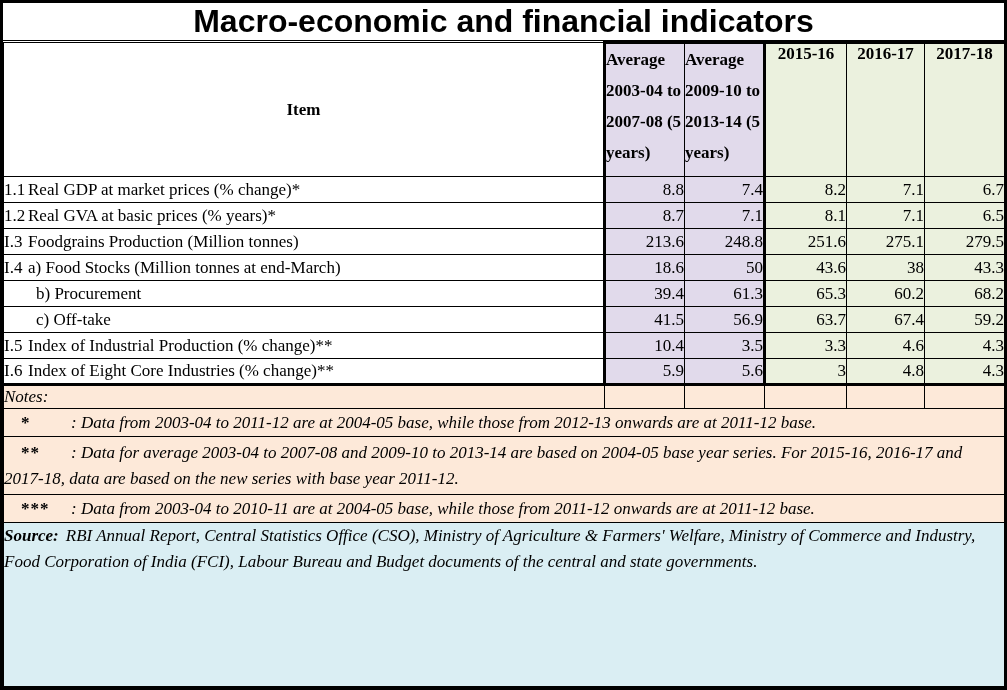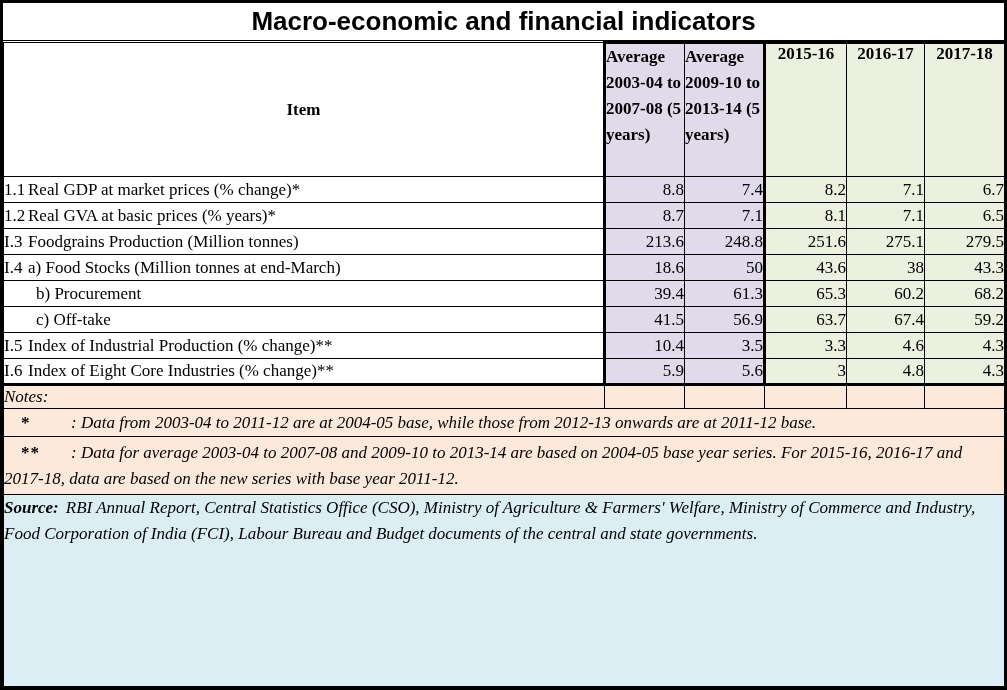--- a/index.html
+++ b/index.html
@@ -4,34 +4,34 @@
 <style>
   html,body { margin:0; padding:0; background:#fff; }
   .sheet {
     width:1007px; height:690px; box-sizing:border-box;
     border:3px solid #000; background:#fff;
     font-family:"Liberation Serif", serif; color:#000;
   }
   .title-bar {
     height:38px; box-sizing:border-box; border-bottom:1px solid #000;
     display:flex; align-items:center; justify-content:center;
-    font-family:"Liberation Sans", sans-serif; font-weight:700; font-size:26px;
+    font-family:"Liberation Sans", sans-serif; font-weight:700; font-size:32px;
   }
   table.ind { border-collapse:collapse; table-layout:fixed; width:1001px; height:646px; }
   table.ind td { border:1px solid #000; padding:0; overflow:hidden; font-size:17px; }
 
   
   .bl-thick { border-left:3px solid #000 !important; }
   .bt-thick { border-top:3px solid #000 !important; }
 
   
   tr.hdr-row { height:134px; }
   .hdr-item { text-align:center; vertical-align:middle; font-weight:700; font-size:18px; }
   .hdr-avg  { background:#E1DAEB; vertical-align:top; text-align:left;
-              font-weight:700; font-size:16px; line-height:26px; padding:1px 3px 0 4px; }
+              font-weight:700; font-size:16px; line-height:31px; padding:1px 3px 0 4px; }
   .hdr-year { background:#EBF1DE; vertical-align:top; text-align:center;
               font-weight:700; font-size:16px; padding-top:3px; }
 
   
   tr.section-row { height:26px; }
   .section-cell { font-weight:700; font-size:17px; }
   .section-no { display:inline-block; width:30px; padding-left:7px; box-sizing:content-box; }
   tr.data { height:26px; }
   .item-cell { padding-left:22px; white-space:nowrap; }
   .row-no { display:inline-block; width:24px; }
@@ -156,19 +156,22 @@
       <td></td>
       <td></td>
       <td></td>
     </tr>
     <tr class="note-1">
       <td class="note-cell" colspan="6"><span class="note-marker">*</span><span>: Data from 2003-04 to 2011-12 are at 2004-05 base, while those from 2012-13 onwards are at 2011-12 base.</span></td>
     </tr>
     <tr class="note-2">
       <td class="note-cell" colspan="6"><span class="note-marker">**</span><span>: Data for average 2003-04 to 2007-08 and 2009-10 to 2013-14 are based on 2004-05 base year series. For 2015-16, 2016-17 and 2017-18, data are based on the new series with base year 2011-12.</span></td>
     </tr>
+    <tr class="note-3">
+      <td class="note-cell" colspan="6"><span class="note-marker">***</span><span>: Data from 2003-04 to 2010-11 are at 2004-05 base, while those from 2011-12 onwards are at 2011-12 base.</span></td>
+    </tr>
 
     <tr>
       <td class="src-cell" colspan="6"><span class="src-label">Source:</span><span>RBI Annual Report, Central Statistics Office (CSO), Ministry of Agriculture &amp; Farmers' Welfare, Ministry of Commerce and Industry, Food Corporation of India (FCI), Labour Bureau and Budget documents of the central and state governments.</span></td>
     </tr>
   </tbody>
     </table>
 </div>
 
 </body></html>

